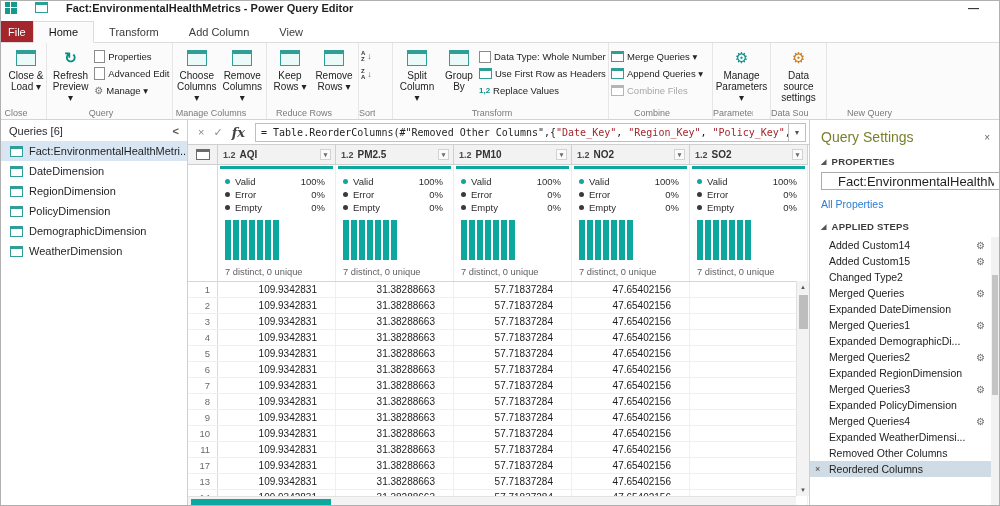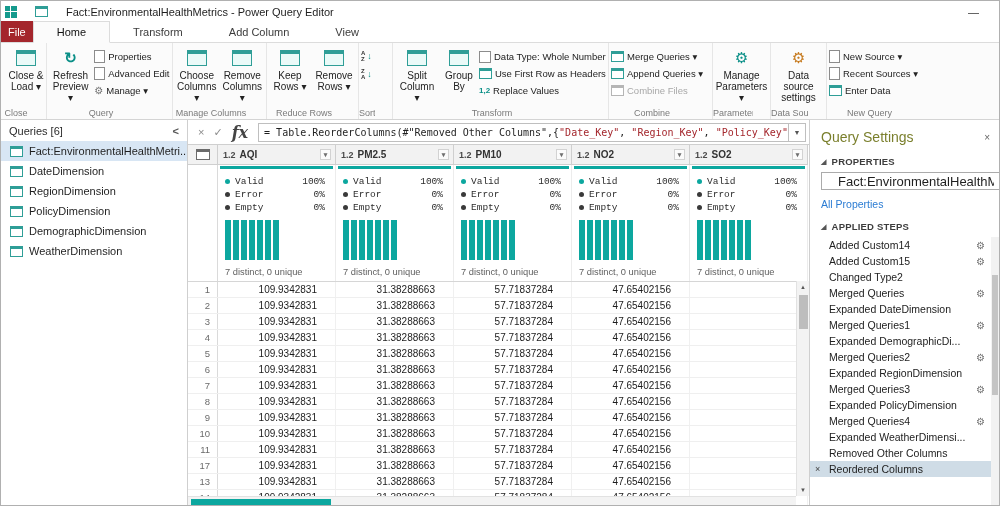--- a/index.html
+++ b/index.html
@@ -1,27 +1,27 @@
 <!DOCTYPE html>
 <html><head>
 <meta charset="utf-8">
 <style>
   html,body{margin:0;padding:0;background:#e8e8e8;}
   .window{width:1000px;height:506px;position:relative;font-family:"Liberation Sans",sans-serif;
     border:1px solid #b0b0b0;box-sizing:border-box;background:#fff;overflow:hidden;color:#1f1f1f;}
   
-  .titlebar{height:19px;display:flex;align-items:center;gap:18px;padding:1px 8px 0 4px;font-size:11px;background:#fff;}
+  .titlebar{height:19px;display:flex;gap:18px;padding:1px 8px 0 4px;font-size:11px;background:#fff;font-weight:bold;}
   .appicon{width:12px;height:12px;flex:0 0 auto;
     background:linear-gradient(to right,transparent 5px,#fff 5px 6px,transparent 6px),
                linear-gradient(to bottom,transparent 5px,#fff 5px 6px,transparent 6px),#159a8d;}
   .tblsm{width:11px;height:9px;border:1px solid #2f9e97;box-shadow:inset 0 2px 0 #2f9e97;background:#fff;flex:0 0 auto;}
   .winmin{margin-left:auto;color:#333;font-size:11px;padding-right:12px;}
   
   .tabsbar{height:21px;display:flex;align-items:stretch;background:#fff;border-bottom:1px solid #dcdcdc;font-size:11px;}
-  .tab{display:flex;align-items:center;padding:0 23px;color:#3b3b3b;}
+  .tab{display:flex;align-items:center;padding:0 15px;color:#3b3b3b;}
   .tab.file{background:#a4262c;color:#fff;padding:0 7px;}
   .tab.active{border:1px solid #dcdcdc;border-bottom:1px solid #fbfbfb;background:#fbfbfb;margin-bottom:-1px;color:#111;}
   
   .ribbon{height:77px;background:#fbfbfb;border-bottom:1px solid #d4d4d4;display:flex;align-items:stretch;padding-left:2px;box-sizing:border-box;overflow:hidden;}
   .rgroup{position:relative;border-right:1px solid #e6e6e6;padding:3px 2px 12px;display:flex;gap:2px;box-sizing:border-box;flex:0 0 auto;overflow:hidden;}
   .glabel{position:absolute;left:0;right:17px;bottom:1px;text-align:center;font-size:9px;color:#7a7a7a;white-space:nowrap;overflow:hidden;}
   .bigbtn{display:flex;flex-direction:column;align-items:center;gap:1px;font-size:10px;line-height:1.12;text-align:center;
     white-space:pre-line;color:#232323;padding:1px 2px;min-width:42px;box-sizing:border-box;}
   .bicon{height:22px;display:flex;align-items:center;justify-content:center;}
   .tbl{width:18px;height:14px;border:1px solid #2f9e97;box-shadow:inset 0 3px 0 #2f9e97;background:#eafaf8;}
@@ -44,21 +44,21 @@
   .qpane{width:187px;flex:0 0 auto;box-sizing:border-box;border-right:1px solid #cfcfcf;font-size:11px;display:flex;flex-direction:column;}
   .qhead{display:flex;align-items:center;justify-content:space-between;padding:5px 8px 4px 8px;color:#2b2b2b;}
   .qcollapse{color:#555;font-weight:bold;}
   .qitem{display:flex;align-items:center;gap:6px;height:20px;padding:0 6px 0 9px;white-space:nowrap;overflow:hidden;}
   .qitem.selected{background:#d8e6f4;}
   .qicon{width:11px;height:9px;border:1px solid #2f9e97;box-shadow:inset 0 2px 0 #2f9e97;background:#fff;flex:0 0 auto;}
   .center{flex:1;min-width:0;display:flex;flex-direction:column;position:relative;}
   
   .fbar{height:24px;display:flex;align-items:center;border-bottom:1px solid #cfcfcf;background:#fff;}
   .fbtns{display:flex;align-items:center;gap:9px;padding:0 10px;color:#8a8a8a;font-size:11px;}
-  .fx{font-family:"DejaVu Serif",serif;font-style:italic;font-weight:bold;color:#444;font-size:16px;}
+  .fx{font-family:"DejaVu Serif",serif;font-style:italic;font-weight:bold;color:#444;font-size:13px;}
   .finput{flex:1;min-width:0;height:17px;border:1px solid #bfbfbf;display:flex;align-items:center;padding:0 5px;
     font-family:"DejaVu Sans Mono",monospace;font-size:10px;white-space:pre;overflow:hidden;background:#fff;}
   .fstr{color:#a4262c;}
   .fcode{color:#1f1f1f;}
   .fdrop{width:17px;height:19px;border:1px solid #bfbfbf;border-left:none;display:flex;align-items:center;justify-content:center;
     font-size:7px;color:#555;background:#fff;margin-right:3px;box-sizing:border-box;}
   
   .grid{flex:1;position:relative;overflow:hidden;background:#fff;}
   .hdr-band{display:flex;height:20px;}
   .corner{width:30px;flex:0 0 auto;box-sizing:border-box;border-right:1px solid #cfcfcf;border-bottom:1px solid #cfcfcf;background:#f2f2f2;
@@ -67,21 +67,21 @@
   .colhdr{width:118px;flex:0 0 auto;box-sizing:border-box;border-right:1px solid #cfcfcf;border-bottom:1px solid #cfcfcf;background:#f2f2f2;
     display:flex;align-items:center;gap:4px;padding:0 4px 0 5px;font-weight:bold;color:#333;font-size:10px;}
   .tbadge{color:#4a4a4a;font-size:9px;}
   .filterbtn{margin-left:auto;color:#6e6e6e;font-size:7px;border:1px solid #d2d2d2;background:#fbfbfb;width:11px;height:11px;
     display:flex;align-items:center;justify-content:center;box-sizing:border-box;}
   .rhspacer{width:30px;flex:0 0 auto;box-sizing:border-box;border-right:1px solid #dadada;}
   .quality-band{display:flex;height:7px;}
   .qbar{width:118px;flex:0 0 auto;box-sizing:border-box;border-right:1px solid #ececec;padding:1px 2px;}
   .qbar-inner{height:3px;background:#0ca79f;}
   .stats-band{display:flex;height:45px;}
-  .stat{width:118px;flex:0 0 auto;box-sizing:border-box;border-right:1px solid #ececec;padding:3px 10px 0 7px;font-size:9.5px;color:#2d2d2d;font-family:Liberation Mono, monospace;}
+  .stat{width:118px;flex:0 0 auto;box-sizing:border-box;border-right:1px solid #ececec;padding:3px 10px 0 7px;font-size:9.5px;color:#2d2d2d;}
   .srow{display:flex;align-items:center;height:13px;}
   .dot{width:5px;height:5px;border-radius:50%;margin-right:5px;flex:0 0 auto;}
   .dot.valid{background:#0ca79f;}
   .dot.error{background:#3a3a3a;}
   .dot.empty{background:#3a3a3a;}
   .sval{margin-left:auto;}
   .hist-band{display:flex;height:48px;}
   .hist{width:118px;flex:0 0 auto;box-sizing:border-box;border-right:1px solid #ececec;padding:3px 7px;}
   .hist-bars{display:flex;align-items:flex-end;gap:2px;height:40px;}
   .hbar{width:6px;height:40px;background:#0ca79f;}
@@ -275,34 +275,20 @@
     <div class="rgroup" style="width:56px">
       <div class="bigbtn">
         <span class="bicon"><span class="gearo">⚙</span></span>
         <span>Data source
 settings</span>
       </div>
       <div class="glabel">Data Sources</div>
     </div>
 
     <div class="rgroup" style="width:102px;border-right:none">
-      <div class="vstack">
-        <div class="smallbtn">
-          <span class="docic"></span>
-          <span>New Source ▾</span>
-        </div>
-        <div class="smallbtn">
-          <span class="docic"></span>
-          <span>Recent Sources ▾</span>
-        </div>
-        <div class="smallbtn">
-          <span class="tblsm"></span>
-          <span>Enter Data</span>
-        </div>
-      </div>
       <div class="glabel">New Query</div>
     </div>
 
   </div>
 
   <div class="main">
 
     <div class="qpane">
       <div class="qhead">
         <span>Queries [6]</span>

